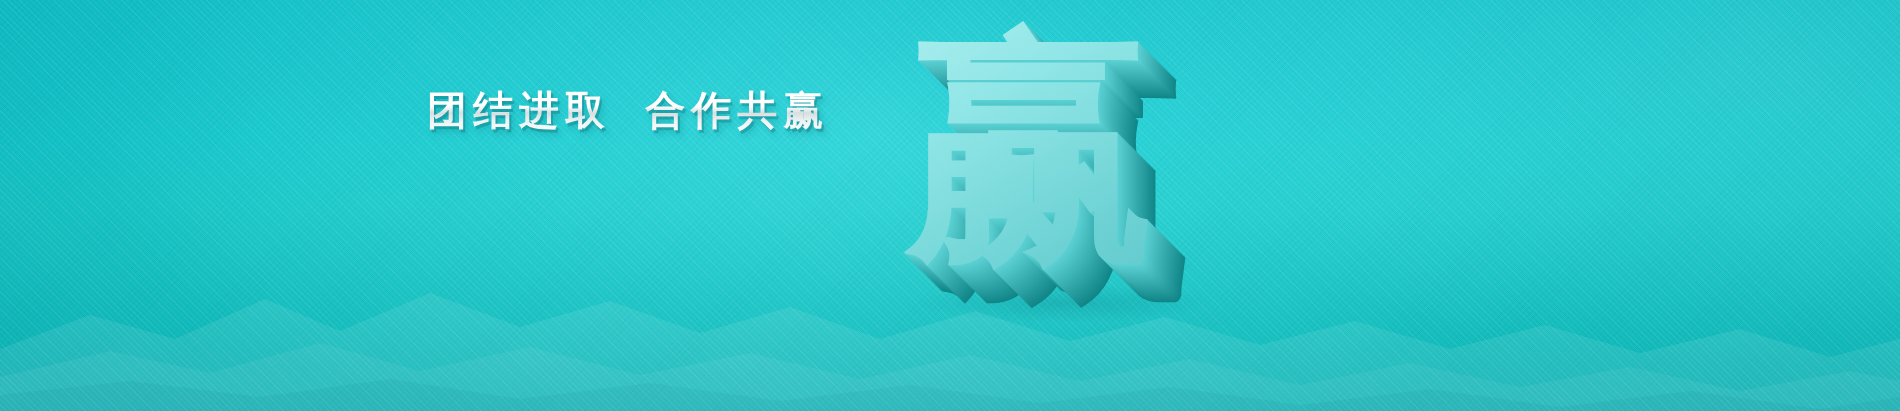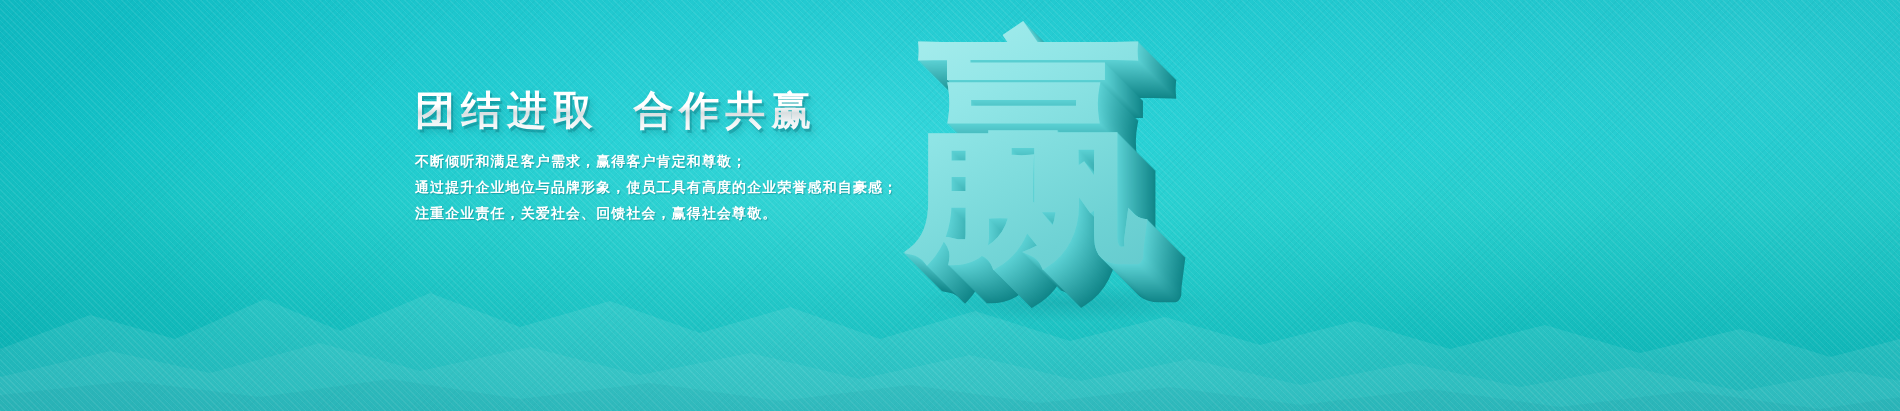--- a/index.html
+++ b/index.html
@@ -59,21 +59,21 @@
   }
   .headline{
     font-size:40px;font-weight:bold;letter-spacing:6px;
     line-height:48px;white-space:pre;
     color:#f2f6f7;
     background:linear-gradient(180deg,#ffffff 0%,#ffffff 42%,#d8dee0 56%,#eef3f4 74%,#ffffff 100%);
     -webkit-background-clip:text;background-clip:text;
     -webkit-text-fill-color:transparent;
     text-shadow:none;
     filter:drop-shadow(2px 3px 0px rgba(0,100,110,0.30)) drop-shadow(3px 4px 3px rgba(0,80,90,0.22));
-    margin:0 0 14px 0;
+    margin:0 0 14px 12px;
   }
   .sub{
     margin:0;padding:0;list-style:none;
   }
   .sub li{
     font-size:14px;font-weight:bold;line-height:26px;
     letter-spacing:1.1px;color:#ffffff;white-space:pre;
     text-shadow:1px 1px 1px rgba(0,110,120,0.45);
   }
 
@@ -126,25 +126,20 @@
   <div class="bg-hatch2"></div>
 
   <svg class="mountains" viewBox="0 0 1900 230" preserveAspectRatio="none">
     <path d="M0,168 L90,134 L175,158 L265,118 L340,150 L430,112 L520,146 L610,120 L700,152 L790,126 L880,158 L975,130 L1070,160 L1165,136 L1260,164 L1355,140 L1450,168 L1545,144 L1640,172 L1740,148 L1830,176 L1900,158 L1900,230 L0,230 Z" fill="rgba(255,255,255,0.085)"></path>
     <path d="M0,196 L110,170 L210,192 L320,162 L420,190 L530,166 L640,194 L750,172 L860,198 L970,174 L1080,200 L1190,178 L1300,204 L1410,182 L1520,206 L1630,186 L1740,210 L1850,190 L1900,200 L1900,230 L0,230 Z" fill="rgba(255,255,255,0.06)"></path>
     <path d="M0,214 L130,200 L260,216 L390,198 L520,218 L650,202 L780,220 L910,204 L1040,222 L1170,206 L1300,224 L1430,208 L1560,226 L1690,210 L1820,228 L1900,216 L1900,230 L0,230 Z" fill="rgba(0,120,130,0.07)"></path>
   </svg>
 
   <div class="copy">
     <h1 class="headline">团结进取  合作共赢</h1>
-    <ul class="sub">
-      <li>不断倾听和满足客户需求，赢得客户肯定和尊敬；</li>
-      <li>通过提升企业地位与品牌形象，使员工具有高度的企业荣誉感和自豪感；</li>
-      <li>注重企业责任，关爱社会、回馈社会，赢得社会尊敬。</li>
-    </ul>
   </div>
 
   <div class="sculpture">
     <div class="sculpture-shadow"></div>
     <div class="glyph glyph-extrude">赢</div>
     <div class="glyph glyph-face">赢</div>
   </div>
 
 </div>
 

